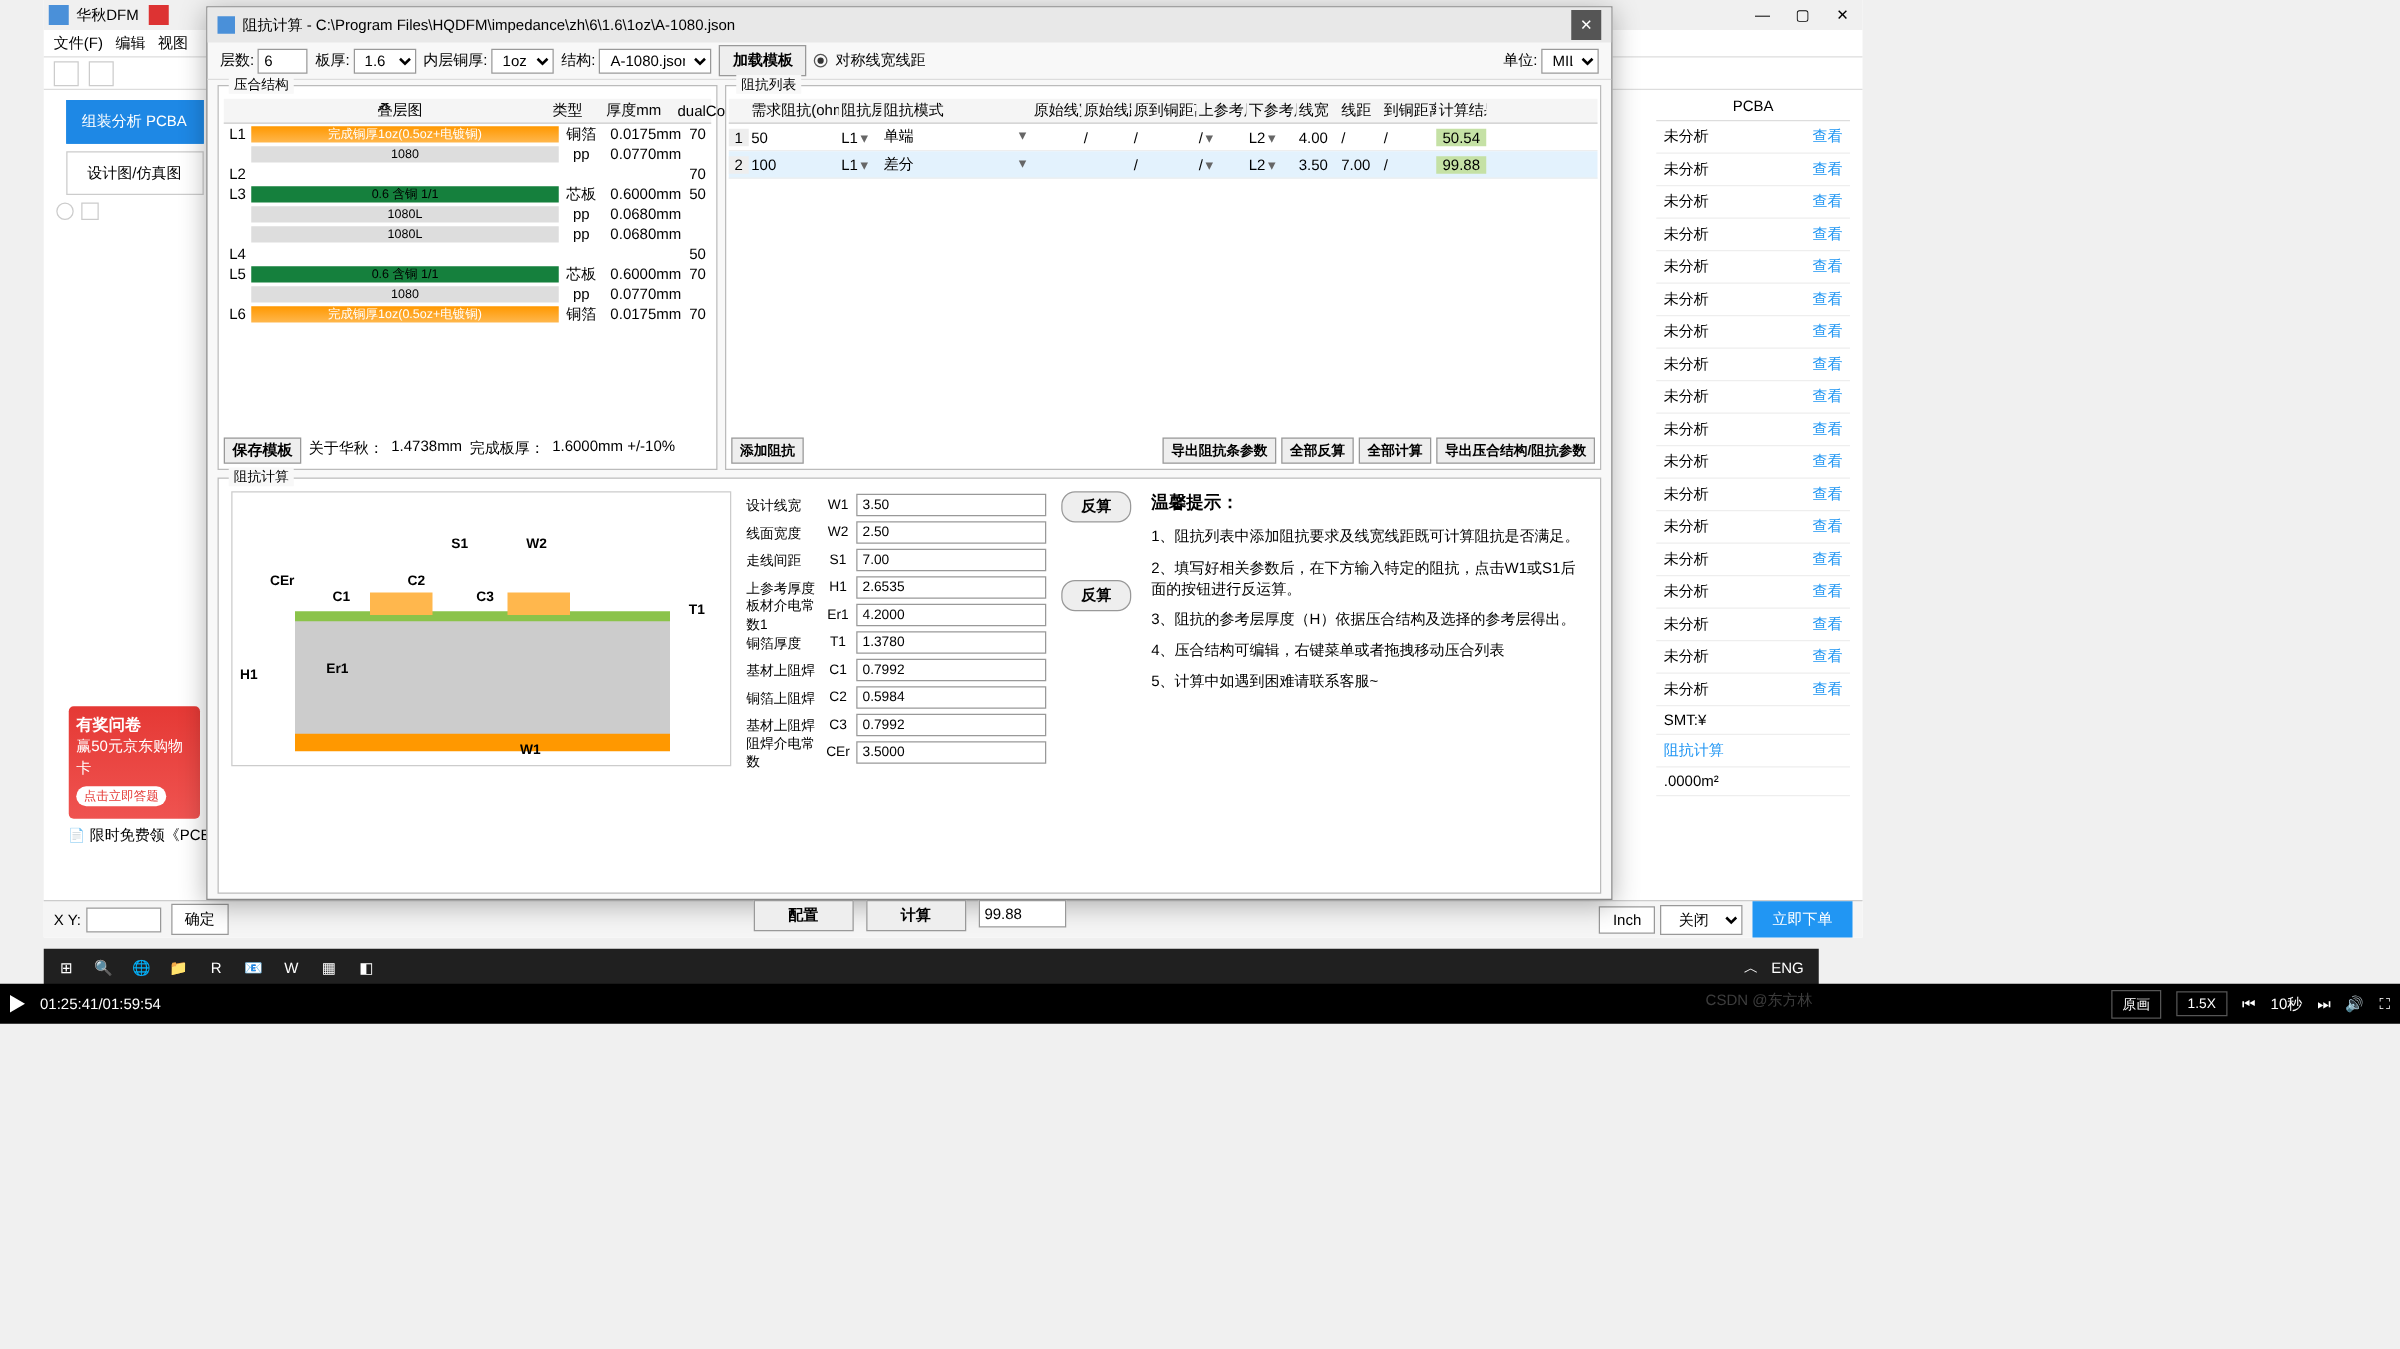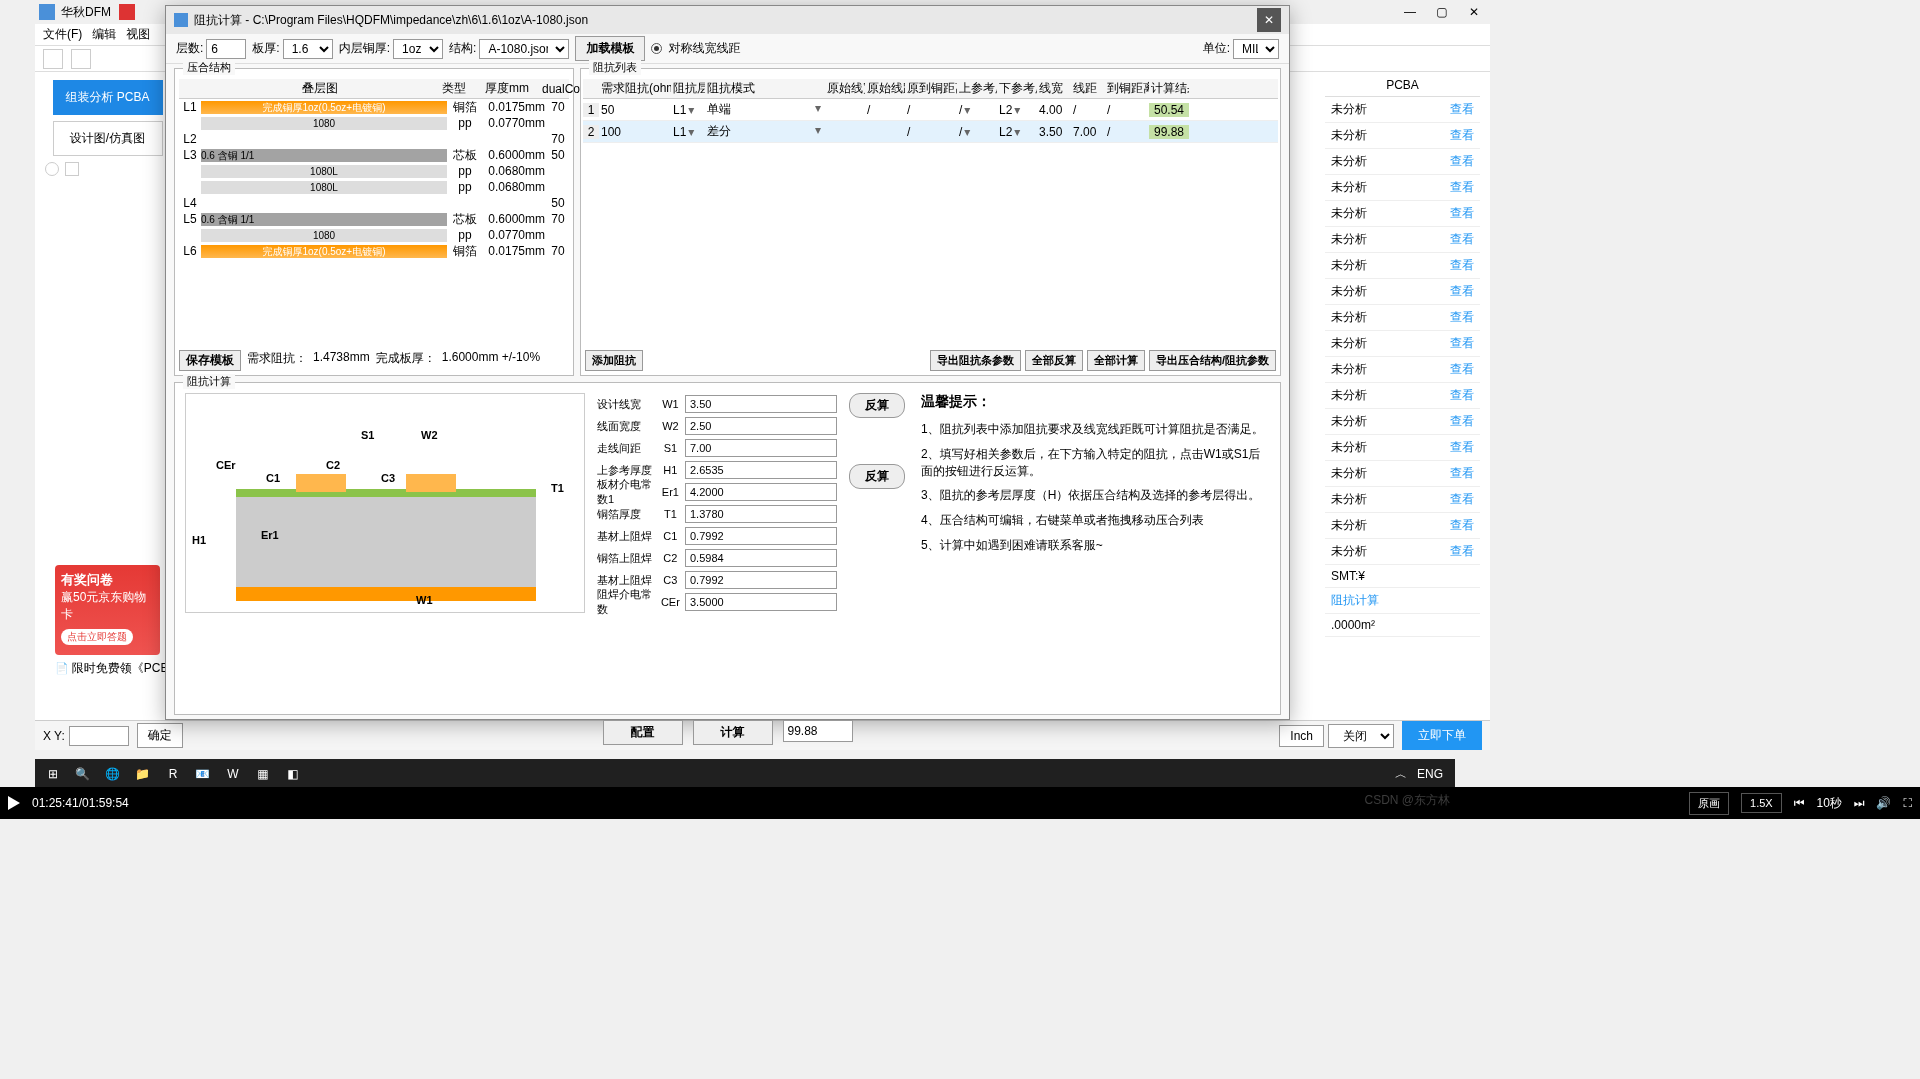--- a/index.html
+++ b/index.html
@@ -51,21 +51,21 @@
 .stackup-hdr { display:flex; border-bottom:1px solid #ccc; height:20px; align-items:center; font-size:11px; background:#f5f5f5; }
 .stackup-hdr div { padding:0 3px; }
 .stackup-row { display:flex; height:16px; align-items:center; font-size:11px; }
 .sc-layer { width:22px; text-align:center; }
 .sc-bar { flex:1; height:13px; position:relative; }
 .sc-type { width:36px; text-align:center; }
 .sc-th { width:64px; text-align:right; padding-right:2px; }
 .sc-dc { width:22px; text-align:center; }
 .bar-copper { background:linear-gradient(#ff9800,#ffb74d); color:#fff; text-align:center; font-size:10px; line-height:13px; }
 .bar-pp { background:#ddd; text-align:center; font-size:10px; line-height:13px; }
-.bar-core { background:#a3a3a3; text-align:left; font-size:10px; line-height:13px; }
+.bar-core { background:#15803d; text-align:center; font-size:10px; line-height:13px; }
 .stack-foot { position:absolute; bottom:4px; left:4px; right:4px; display:flex; gap:6px; font-size:11px; }
 
 .imp-hdr { display:flex; background:#f5f5f5; border-bottom:1px solid #ccc; height:20px; align-items:center; font-size:11px; }
 .imp-hdr div, .imp-row div { padding:0 2px; overflow:hidden; white-space:nowrap; }
 .imp-row { display:flex; height:22px; align-items:center; font-size:11px; border-bottom:1px solid #eee; }
 .imp-row.sel { background:#e3f2fd; }
 .c0{width:16px;text-align:center;background:#eee;} .c1{width:72px;} .c2{width:34px;} .c3{width:120px;} .c4{width:40px;} .c5{width:40px;} .c6{width:52px;} .c7{width:40px;} .c8{width:40px;} .c9{width:34px;} .c10{width:34px;} .c11{width:44px;} .c12{width:40px;background:#c5e1a5;text-align:center;}
 .dd { display:inline-block; width:10px; text-align:center; color:#666; }
 
 .imp-foot { position:absolute; bottom:4px; left:4px; right:4px; display:flex; gap:4px; font-size:11px; }
@@ -364,21 +364,21 @@
                 <div class="sc-layer">L6</div>
                 <div class="sc-bar bar-copper">完成铜厚1oz(0.5oz+电镀铜)</div>
                 <div class="sc-type">铜箔</div>
                 <div class="sc-th">0.0175mm</div>
                 <div class="sc-dc">70</div>
               </div>
             </div>
         </div>
         <div class="stack-foot">
           <button class="btn" style="padding:1px 6px;">保存模板</button>
-          <span>需求阻抗：</span>
+          <span>关于华秋：</span>
             <span>1.4738mm</span>
           <span>完成板厚：</span>
             <span>1.6000mm +/-10%</span>
         </div>
       </div>
 
       <div class="panel right-panel-d">
         <span class="panel-label">阻抗列表</span>
         <div style="padding:10px 2px 30px 2px;">
           <div class="imp-hdr">

